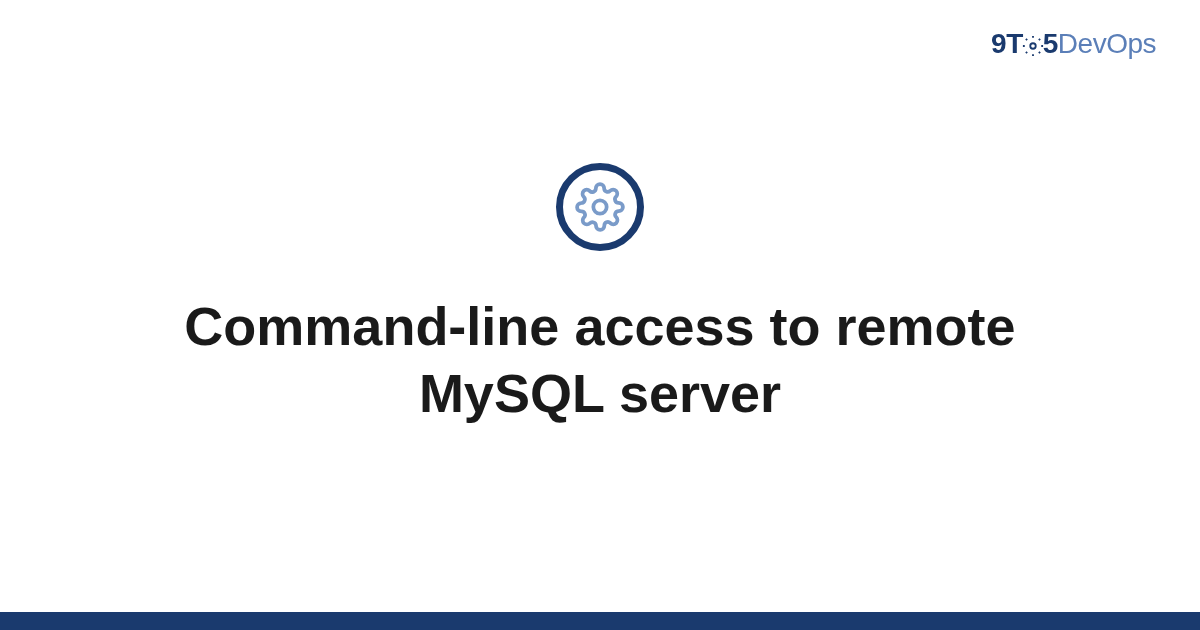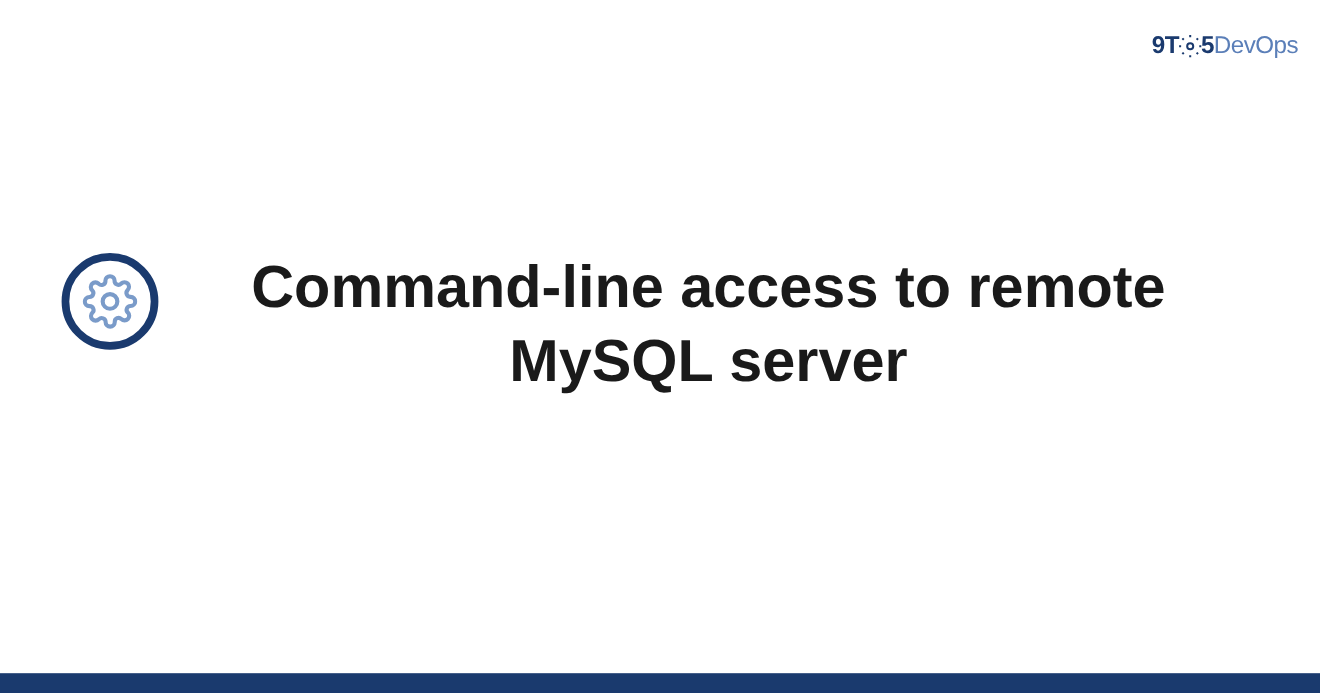--- a/index.html
+++ b/index.html
@@ -13,22 +13,22 @@
       height: 630px;
       background: #ffffff;
       font-family: -apple-system, BlinkMacSystemFont, "Segoe UI", Helvetica, Arial, sans-serif;
       position: relative;
       overflow: hidden;
     }
     
     .logo {
       position: absolute;
       top: 28px;
-      right: 20px;
-      font-size: 22px;
+      right: 44px;
+      font-size: 28px;
       font-weight: 600;
       letter-spacing: -0.5px;
     }
     
     .logo-nine {
       color: #1a3a6e;
     }
     
     .logo-gear-wrapper {
       display: inline-flex;
@@ -51,21 +51,21 @@
       font-weight: 500;
     }
     
     .content {
       position: absolute;
       top: 0;
       left: 0;
       width: 100%;
       height: 100%;
       display: flex;
-      flex-direction: row;
+      flex-direction: column;
       align-items: center;
       justify-content: center;
       padding-bottom: 40px;
     }
     
     .icon-circle {
       width: 88px;
       height: 88px;
       border: 7px solid #1a3a6e;
       border-radius: 50%;

